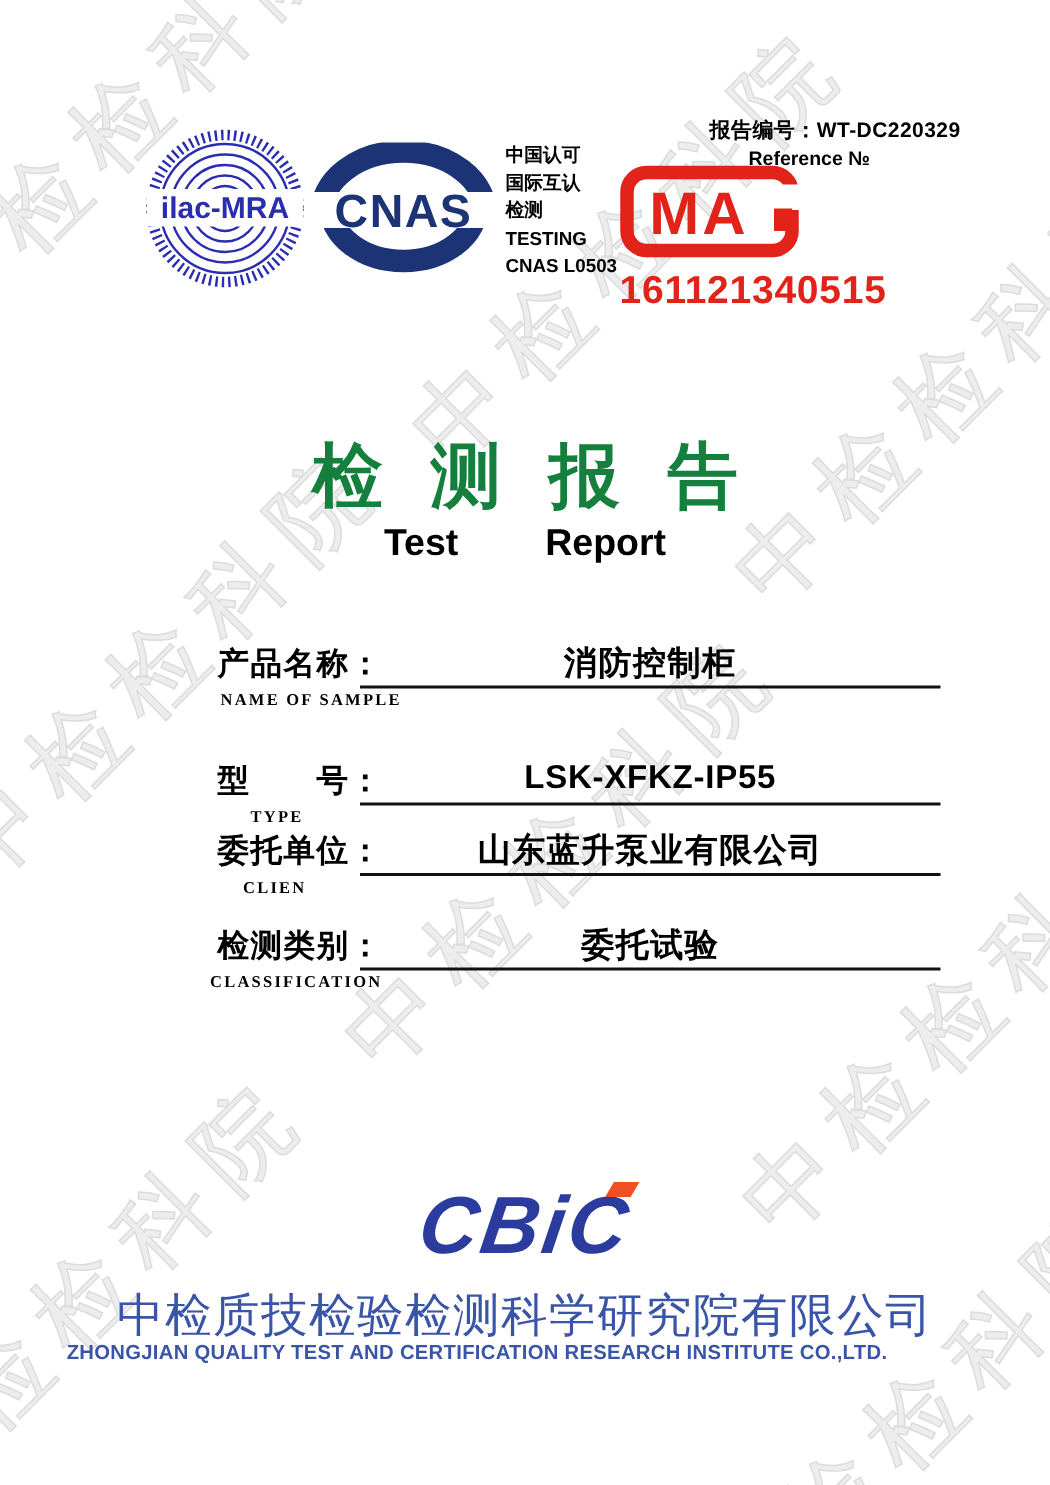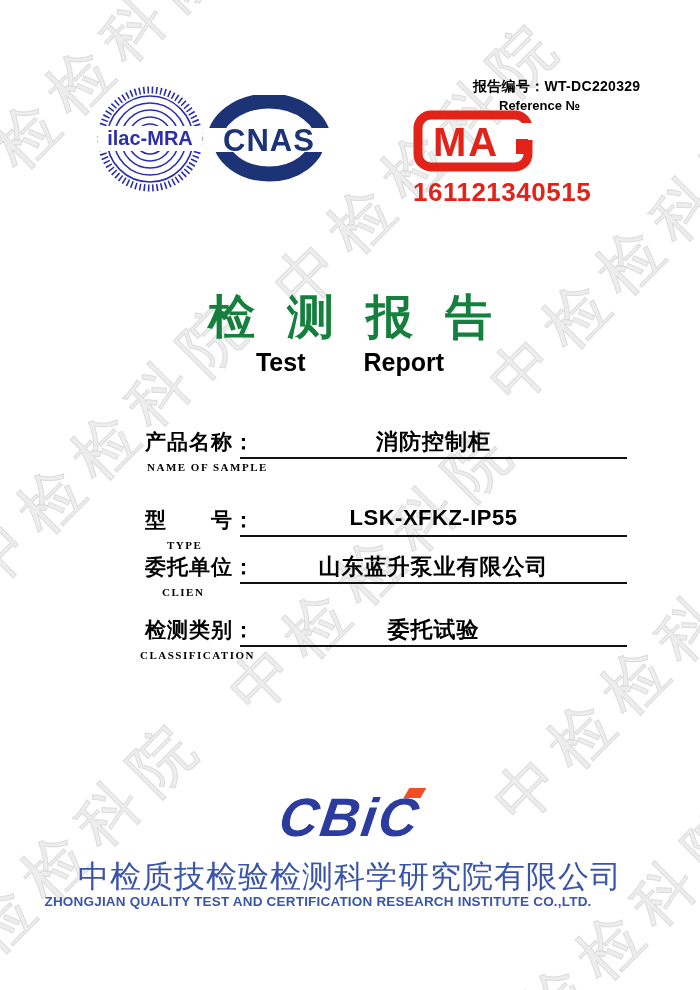--- a/index.html
+++ b/index.html
@@ -112,20 +112,27 @@
     <text x="54" y="60" text-anchor="middle" font-family="Liberation Sans, DejaVu Sans, sans-serif" font-size="20" font-weight="bold" fill="#2b2db0">ilac-MRA</text>
   </svg>
 
   <svg class="logo-cnas" width="126" height="90" viewBox="0 0 126 90">
     <path d="M 8,48 A 55,42 0 0 1 118,48" fill="none" stroke="#1c3476" stroke-width="15"></path>
     <path d="M 14,42 A 49,37 0 0 0 112,42" fill="none" stroke="#1c3476" stroke-width="15"></path>
     <rect x="0" y="33" width="126" height="24" fill="#ffffff"></rect>
     <text x="63" y="56" text-anchor="middle" font-family="Liberation Sans, DejaVu Sans, sans-serif" font-size="31" font-weight="900" letter-spacing="1" fill="#1c3476">CNAS</text>
   </svg>
 
+  <div class="acc-text">
+    <div>中国认可</div>
+    <div>国际互认</div>
+    <div>检测</div>
+    <div>TESTING</div>
+    <div style="white-space:nowrap;">CNAS L0503</div>
+  </div>
 
   <div class="logo-cma">
     <svg width="122" height="62" viewBox="0 0 122 62">
       <rect x="5" y="5" width="110" height="52" rx="13" ry="13" fill="none" stroke="#e2231a" stroke-width="9"></rect>
       <rect x="94" y="13" width="28" height="17" fill="#ffffff"></rect>
       <rect x="103" y="29" width="12" height="15" fill="#e2231a"></rect>
       <text x="53" y="46" text-anchor="middle" font-family="Liberation Sans, DejaVu Sans, sans-serif" font-size="40" font-weight="900" letter-spacing="2" fill="#e2231a">MA</text>
     </svg>
     <div class="cma-number">161121340515</div>
   </div>

